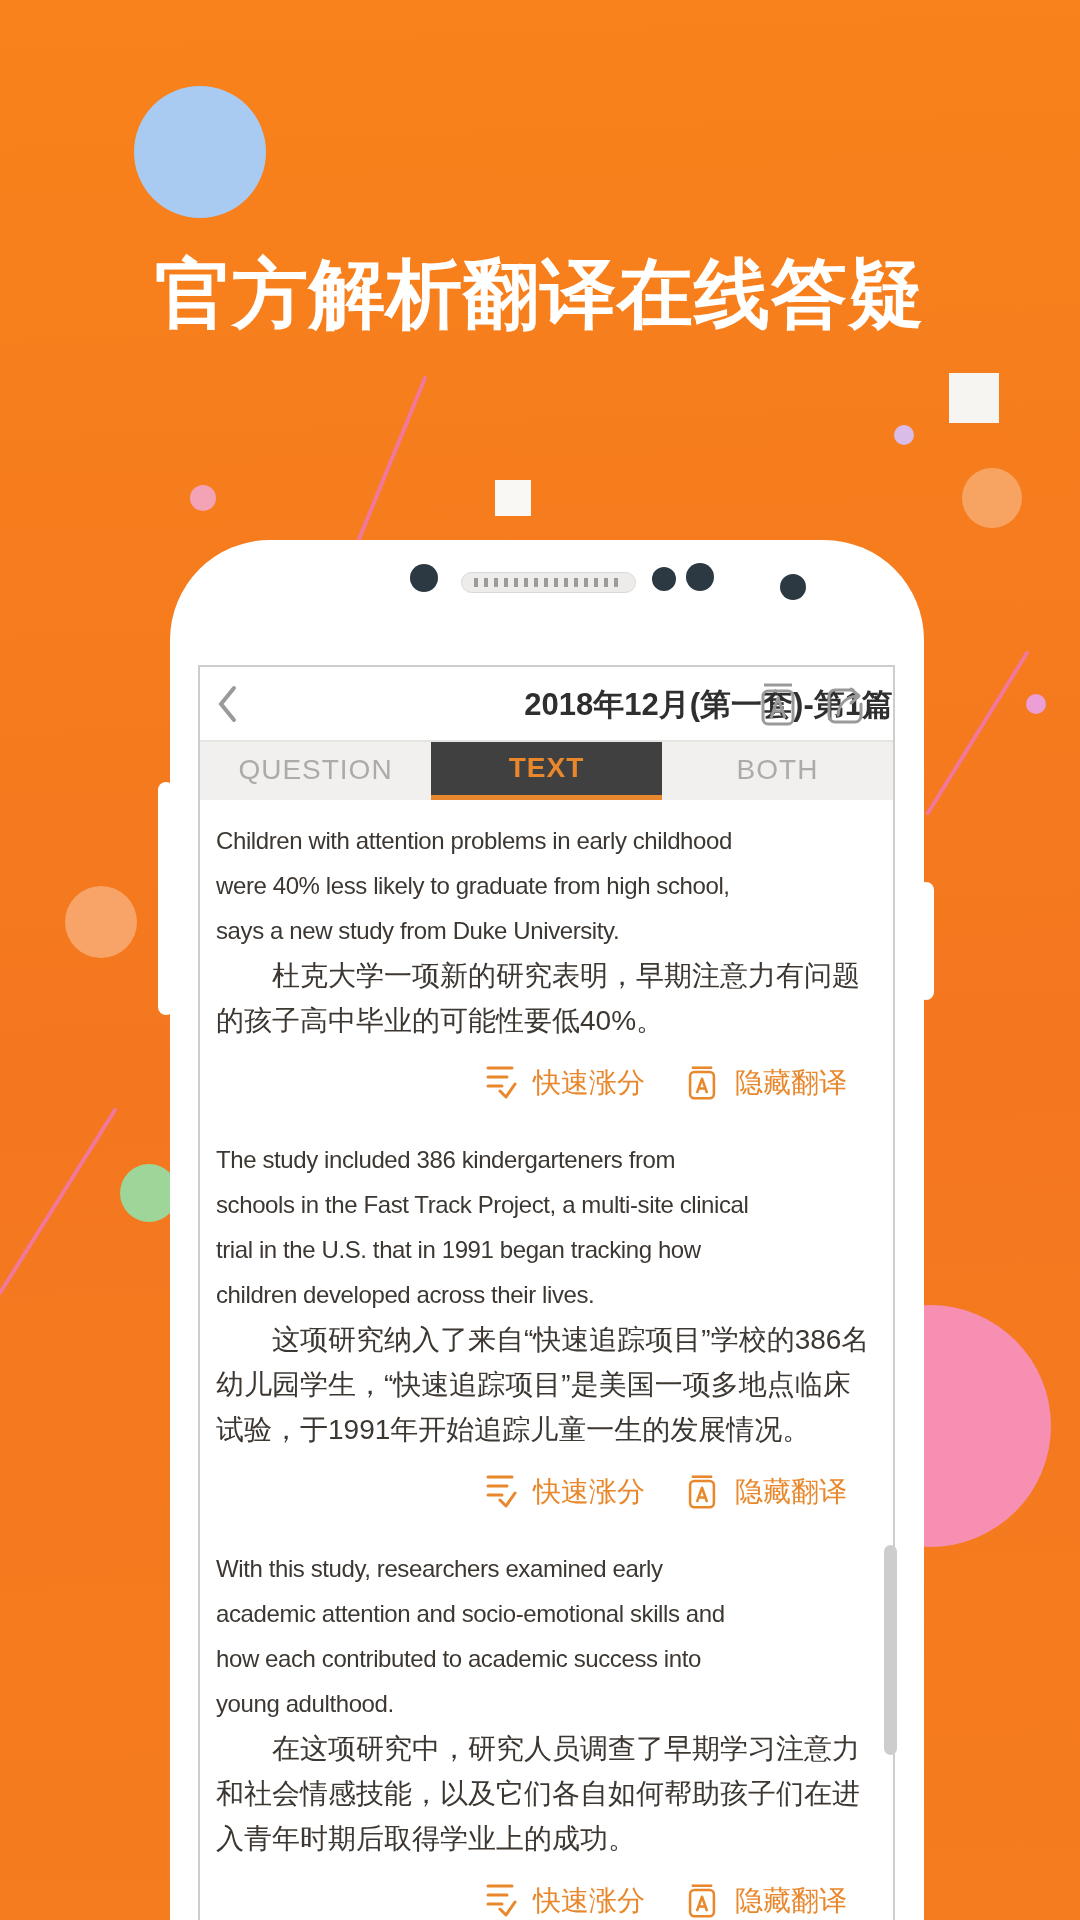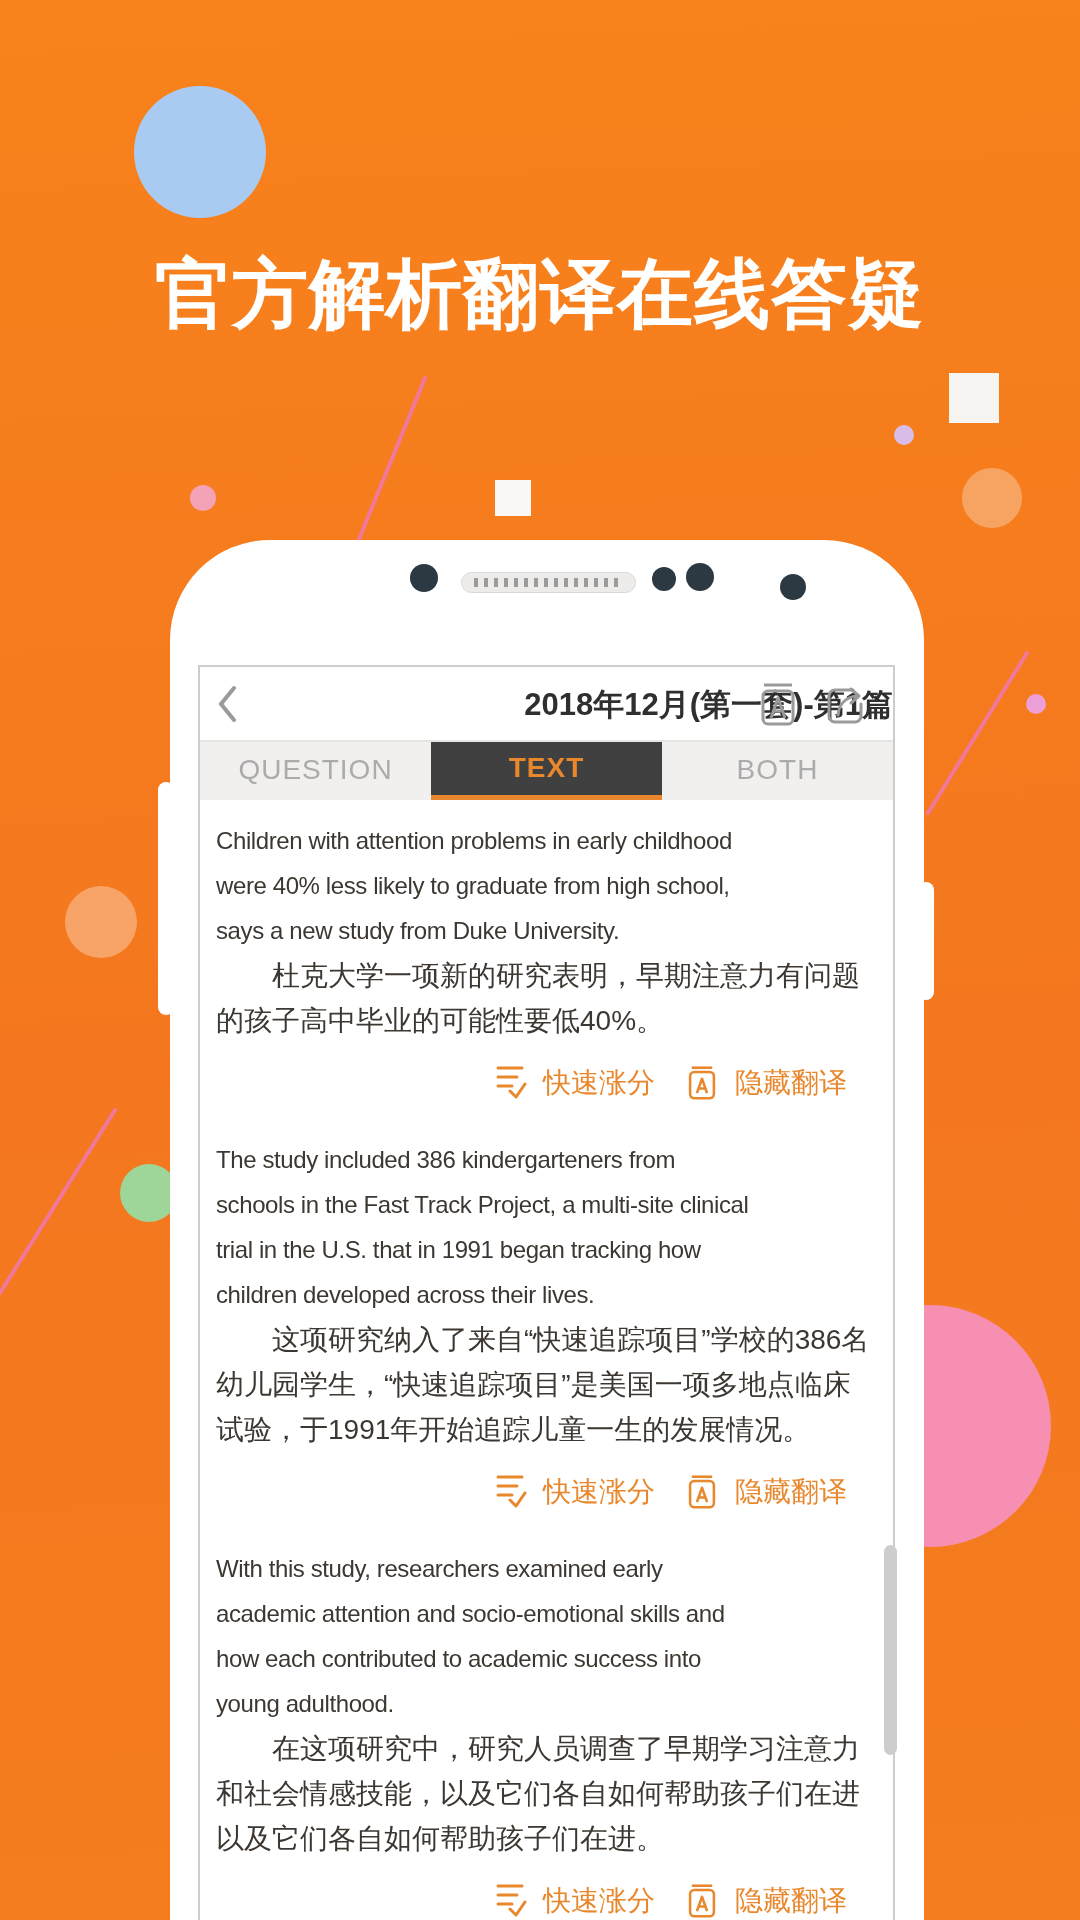--- a/index.html
+++ b/index.html
@@ -51,21 +51,21 @@
   .tab{flex:1;text-align:center;line-height:56px;font-size:28px;letter-spacing:1px;
        color:#ABABAB;cursor:pointer;}
   .tab.active{background:#404040;color:#E8872B;font-weight:bold;
               border-bottom:5px solid #E8872B;line-height:52px;}
   .app-body{padding:18px 16px 0 16px;color:#3D3732;}
   .ln{height:45px;line-height:45px;font-size:24px;letter-spacing:-0.4px;white-space:nowrap;}
   .ln.cn{font-size:28px;letter-spacing:0;}
   .actions{display:flex;align-items:center;justify-content:flex-end;
            height:48px;margin:16px 30px 30px 0;}
   .actions .act-icon{width:34px;height:40px;margin-right:16px;}
-  .act-label{font-size:28px;color:#E8872B;margin-right:30px;white-space:nowrap;cursor:pointer;}
+  .act-label{font-size:28px;color:#E8872B;margin-right:40px;white-space:nowrap;cursor:pointer;}
   .act-label:last-child{margin-right:0;text-align:center;}
   .scrollbar{position:absolute;left:884px;top:1545px;width:13px;height:210px;
              background:#CDCDCD;border-radius:7px;}
 </style>
 </head>
 <body>
 
 <div class="canvas">
 
   <div class="dot deco-blue"></div>
@@ -177,21 +177,21 @@
 
       <div>
         <div class="ln">With this study, researchers examined early</div>
         <div class="ln">academic attention and socio-emotional skills and</div>
         <div class="ln">how each contributed to academic success into</div>
         <div class="ln">young adulthood.</div>
       </div>
       <div>
         <div class="ln cn">　　在这项研究中，研究人员调查了早期学习注意力</div>
         <div class="ln cn">和社会情感技能，以及它们各自如何帮助孩子们在进</div>
-        <div class="ln cn">以及它们各自如何帮助孩子们在进。</div>
+        <div class="ln cn">入青年时期后取得学业上的成功。</div>
       </div>
 
       <div class="actions">
         <svg class="act-icon" viewBox="0 0 34 40">
           <path d="M5 5 H29 M5 14 H24 M5 23 H19" fill="none" stroke="#E8872B" stroke-width="3" stroke-linecap="round"></path>
           <path d="M17 28 L23 34 L32 21" fill="none" stroke="#E8872B" stroke-width="3" stroke-linecap="round" stroke-linejoin="round"></path>
         </svg>
         <span class="act-label">快速涨分</span>
         <svg class="act-icon" viewBox="0 0 40 44">
           <line x1="8" y1="4" x2="32" y2="4" stroke="#E8872B" stroke-width="3"></line>

